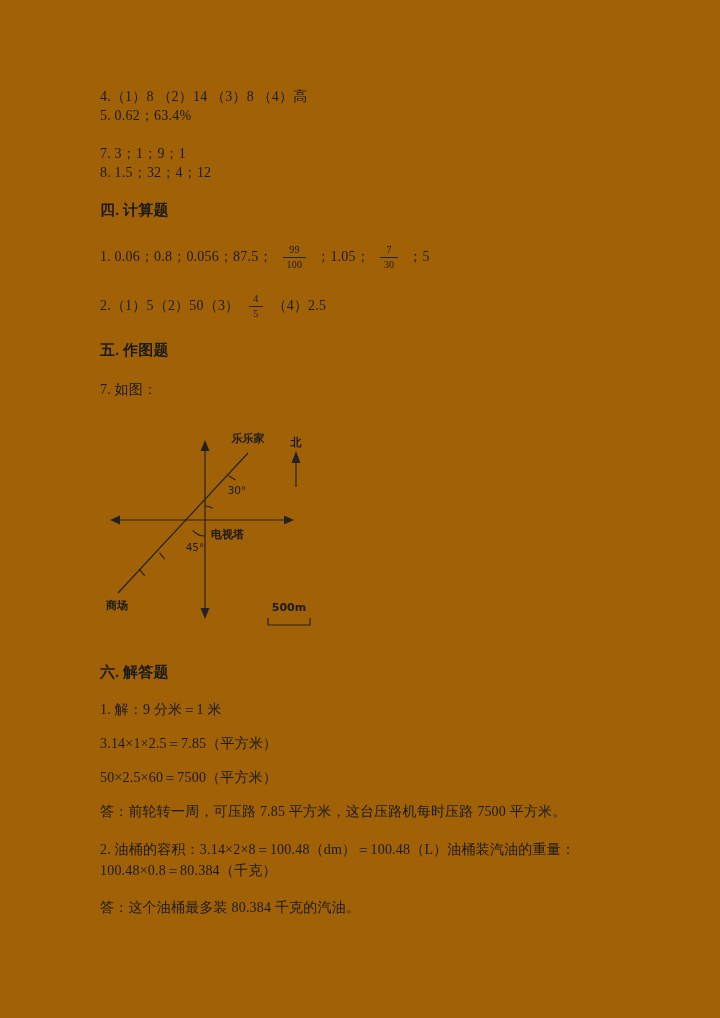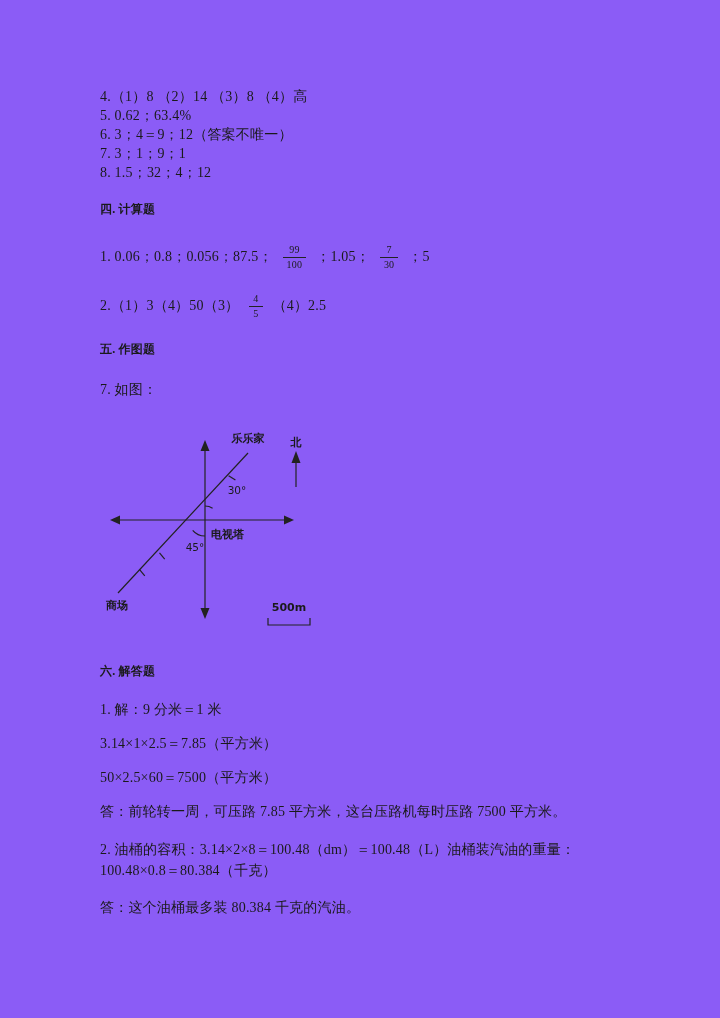--- a/index.html
+++ b/index.html
@@ -4,29 +4,29 @@
 <style>
   * { margin:0; padding:0; box-sizing:border-box; }
   html,body { width:720px; height:1018px; }
   body {
     position:relative;
     background:#ffffff;
     font-family:"Liberation Serif","DejaVu Serif",serif;
     color:#1a1a1a;
     overflow:hidden;
   }
-  .page { position:absolute; inset:0; background:#8b5cf6; }
+  .page { position:absolute; inset:0; background:#a16207; }
   .line {
     position:absolute;
     left:100px;
     font-size:14px;
     white-space:nowrap;
     letter-spacing:0.2px;
   }
-  .heading { font-weight:bold; font-size:12px; }
+  .heading { font-weight:bold; font-size:15px; }
   .calc-line { display:flex; align-items:center; height:38px; }
   .frac {
     display:inline-block;
     text-align:center;
     font-size:10px;
     line-height:1.2;
     margin:0 10px;
   }
   .frac .num { display:block; border-bottom:1px solid #222; padding:0 4px 1px; }
   .frac .den { display:block; padding:1px 4px 0; }
@@ -48,42 +48,41 @@
     fill:#1a1a1a;
   }
 </style>
 </head>
 <body>
 
 <div class="page">
 
   <div class="line" style="top:88px">4.（1）8 （2）14 （3）8 （4）高</div>
   <div class="line" style="top:107px">5. 0.62；63.4%</div>
-  <div class="line" style="top:126px">6. 3；4＝9；12（答案不唯一）</div>
   <div class="line" style="top:145px">7. 3；1；9；1</div>
   <div class="line" style="top:164px">8. 1.5；32；4；12</div>
 
   <div class="line heading" style="top:201px">四. 计算题</div>
 
   <div class="line calc-line" style="top:238px">
     <span>1. 0.06；0.8；0.056；87.5；</span>
     <span class="frac">
       <span class="num">99</span>
       <span class="den">100</span>
     </span>
     <span>；1.05；</span>
     <span class="frac">
       <span class="num">7</span>
       <span class="den">30</span>
     </span>
     <span>；5</span>
   </div>
 
   <div class="line calc-line" style="top:287px">
-    <span>2.（1）3（4）50（3）</span>
+    <span>2.（1）5（2）50（3）</span>
     <span class="frac">
       <span class="num">4</span>
       <span class="den">5</span>
     </span>
     <span>（4）2.5</span>
   </div>
 
   <div class="line heading" style="top:341px">五. 作图题</div>
   <div class="line" style="top:381px">7. 如图：</div>
 

